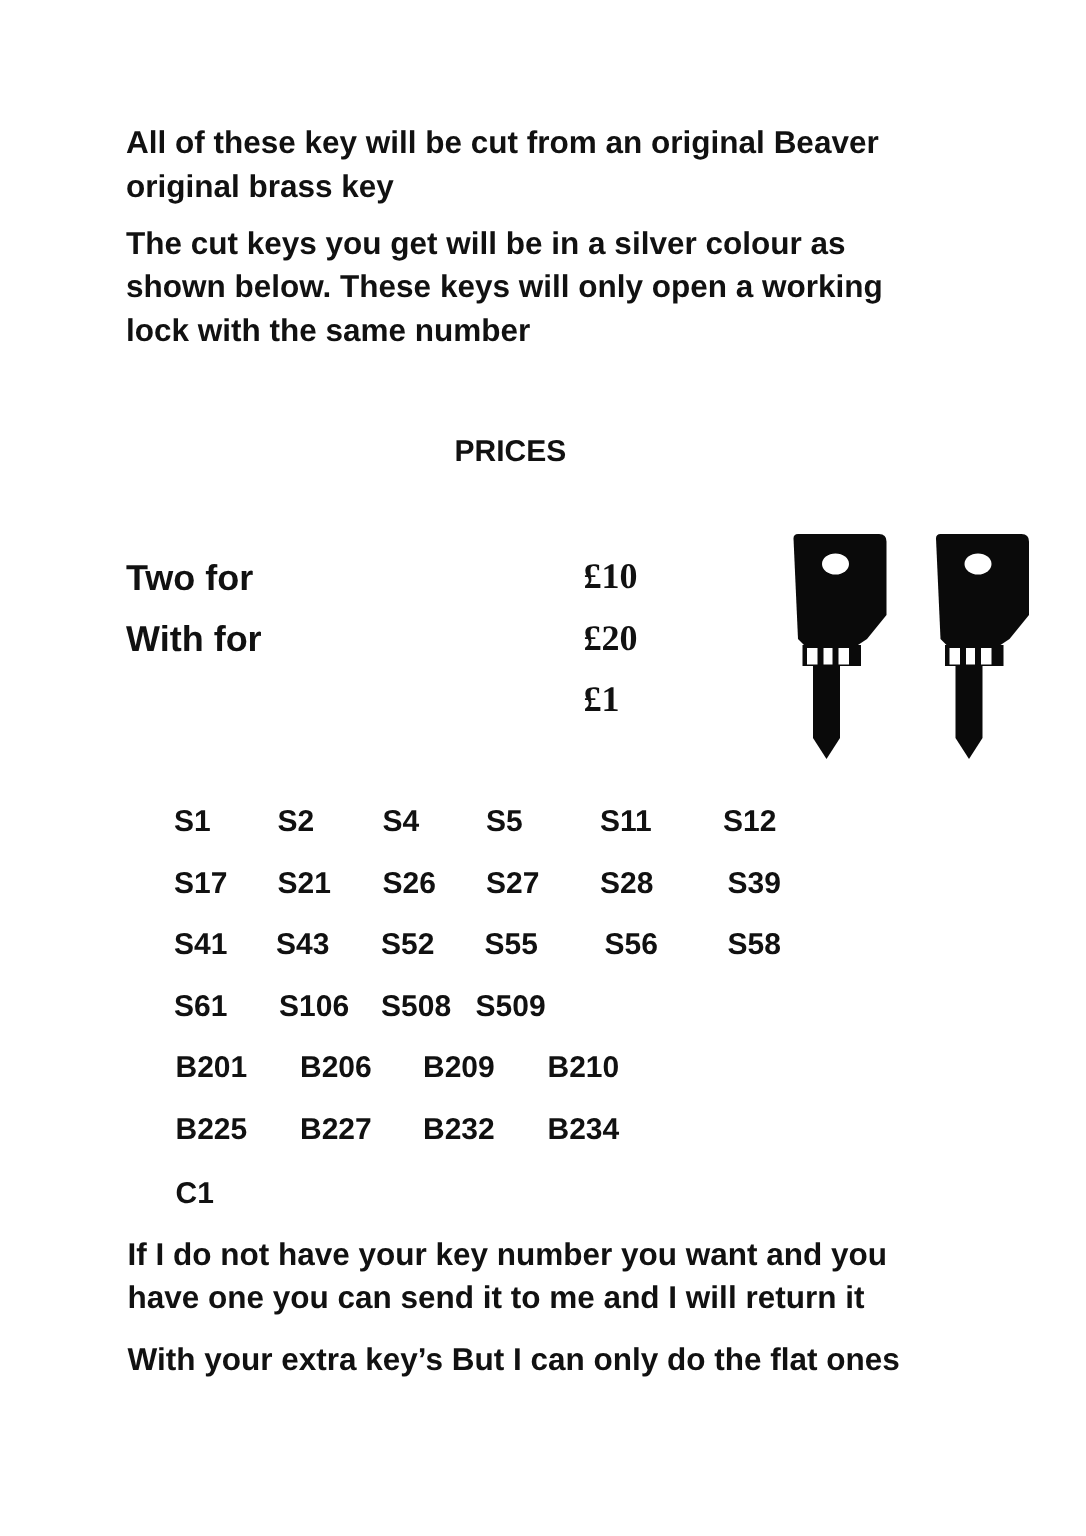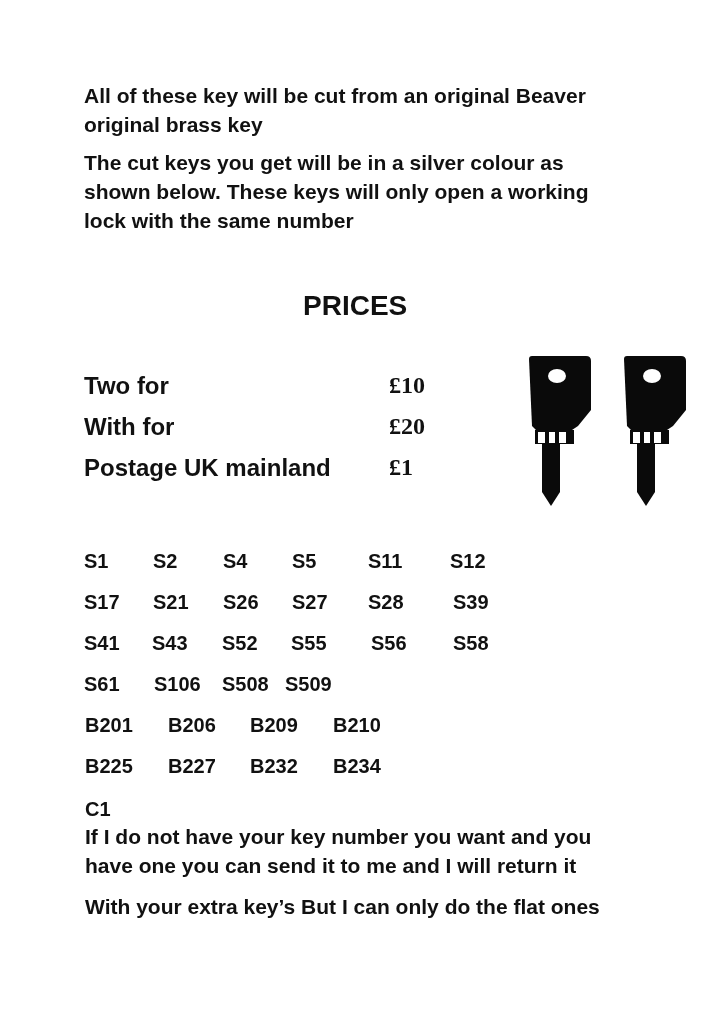--- a/index.html
+++ b/index.html
@@ -1,24 +1,24 @@
 <!DOCTYPE html>
 <html><head>
   <meta charset="utf-8">
   <style>
     html, body { margin: 0; padding: 0; background: #ffffff; }
     body { width: 724px; height: 1024px; position: relative; overflow: hidden;
            font-family: "Liberation Sans", sans-serif; font-weight: bold; color: #111111; }
     .p { position: absolute; left: 84px; font-size: 21px; line-height: 28px; margin: 0; white-space: nowrap; }
-    .title { position: absolute; left: 303px; top: 290px; font-size: 28px; }
+    .title { position: absolute; left: 303px; top: 290px; font-size: 20px; }
     .price-row { position: absolute; left: 84px; font-size: 24px; width: 360px; height: 28px; }
     .price-row .label { position: absolute; left: 0; top: 0; }
     .price-row .val { position: absolute; left: 305px; top: 0; font-family: Liberation Serif, serif; }
     .code-row { position: absolute; left: 84px; font-size: 20px; height: 28px; width: 460px; }
-    .code { position: absolute; top: 13px; }
+    .code { position: absolute; top: 0; margin-left: 32px; }
     .keys { position: absolute; left: 520px; top: 352px; width: 175px; height: 160px; }
   </style>
 </head>
 <body>
 
 <p class="p" style="top:82px">All of these key will be cut from an original Beaver</p>
 <p class="p" style="top:111px">original brass key</p>
 <p class="p" style="top:149px">The cut keys you get will be in a silver colour  as</p>
 <p class="p" style="top:178px">shown below. These keys will only open a working</p>
 <p class="p" style="top:207px">lock with the same number</p>
@@ -27,21 +27,20 @@
 
 <div class="price-row" style="top:372px">
   <span class="label">Two for</span>
   <span class="val">£10</span>
 </div>
 <div class="price-row" style="top:413px">
   <span class="label">With for</span>
   <span class="val">£20</span>
 </div>
 <div class="price-row" style="top:454px">
-  <span class="label">Postage UK mainland</span>
   <span class="val">£1</span>
 </div>
 
 <div class="keys">
   <svg width="175" height="160" viewBox="0 0 175 160">
     <g fill="#0a0a0a">
       <path d="M9 7 Q9 4 12 4 L66 4 Q71 4 71 9 L71 58 L58 74 L52 78 L16 78 L12 74 Z"></path>
       <rect x="15" y="78" width="39" height="14"></rect>
       <path d="M22 92 L40 92 L40 140 L31 154 L22 140 Z"></path>
     </g>

